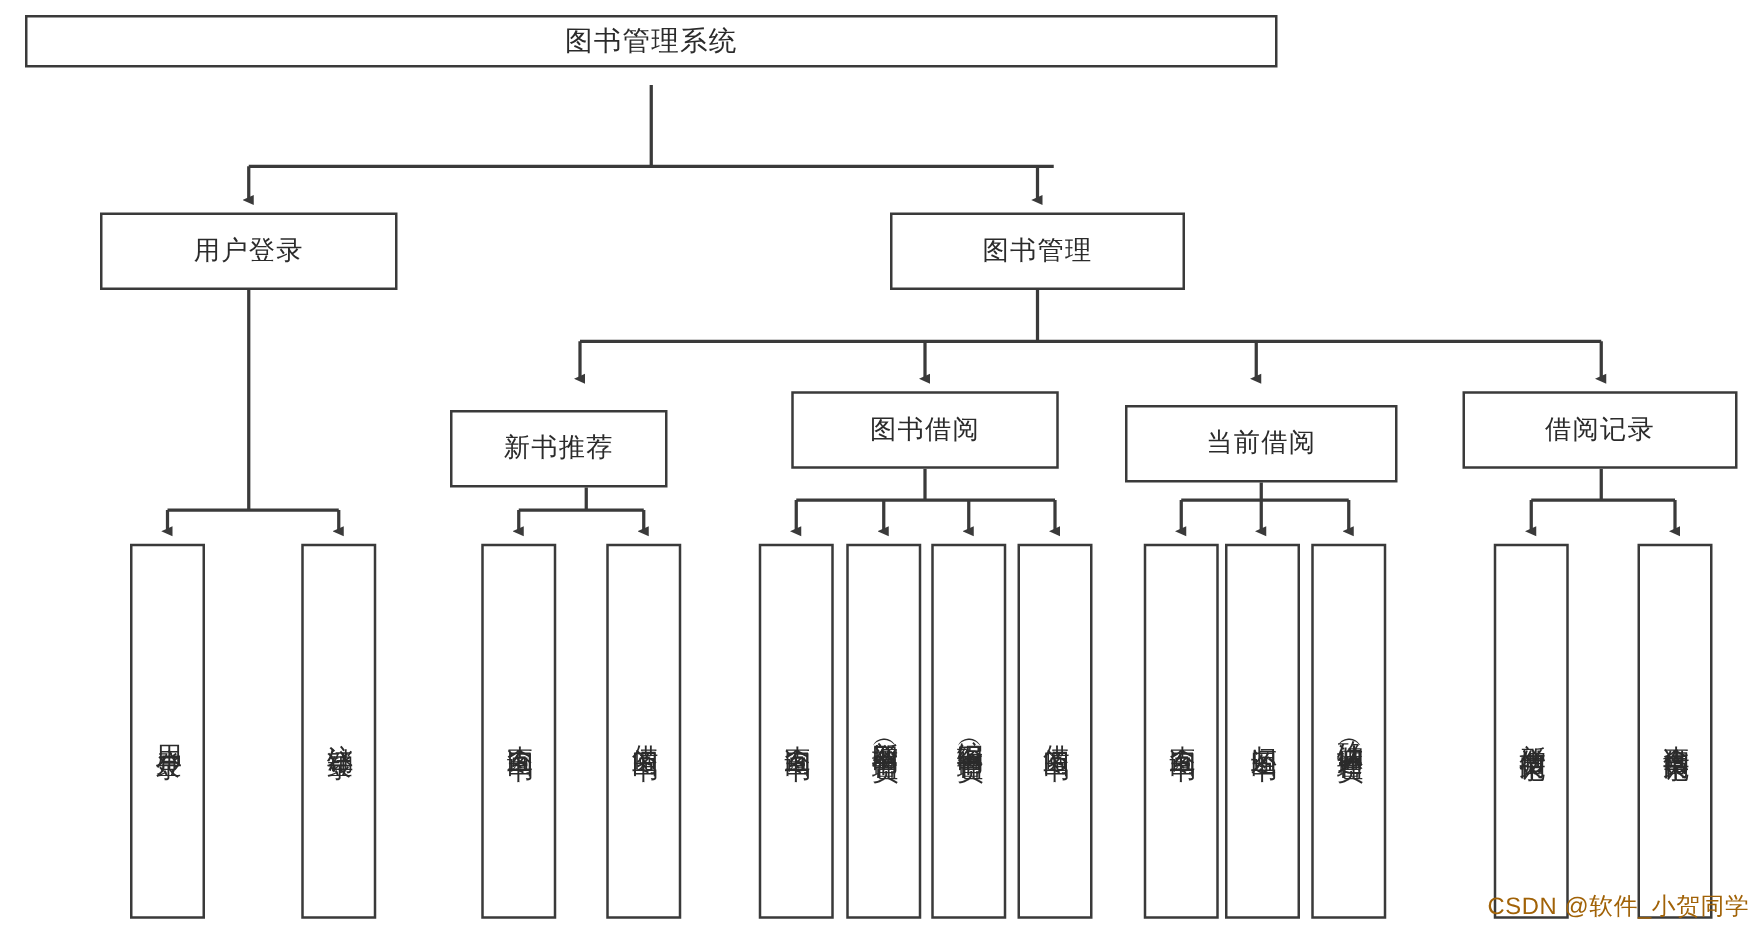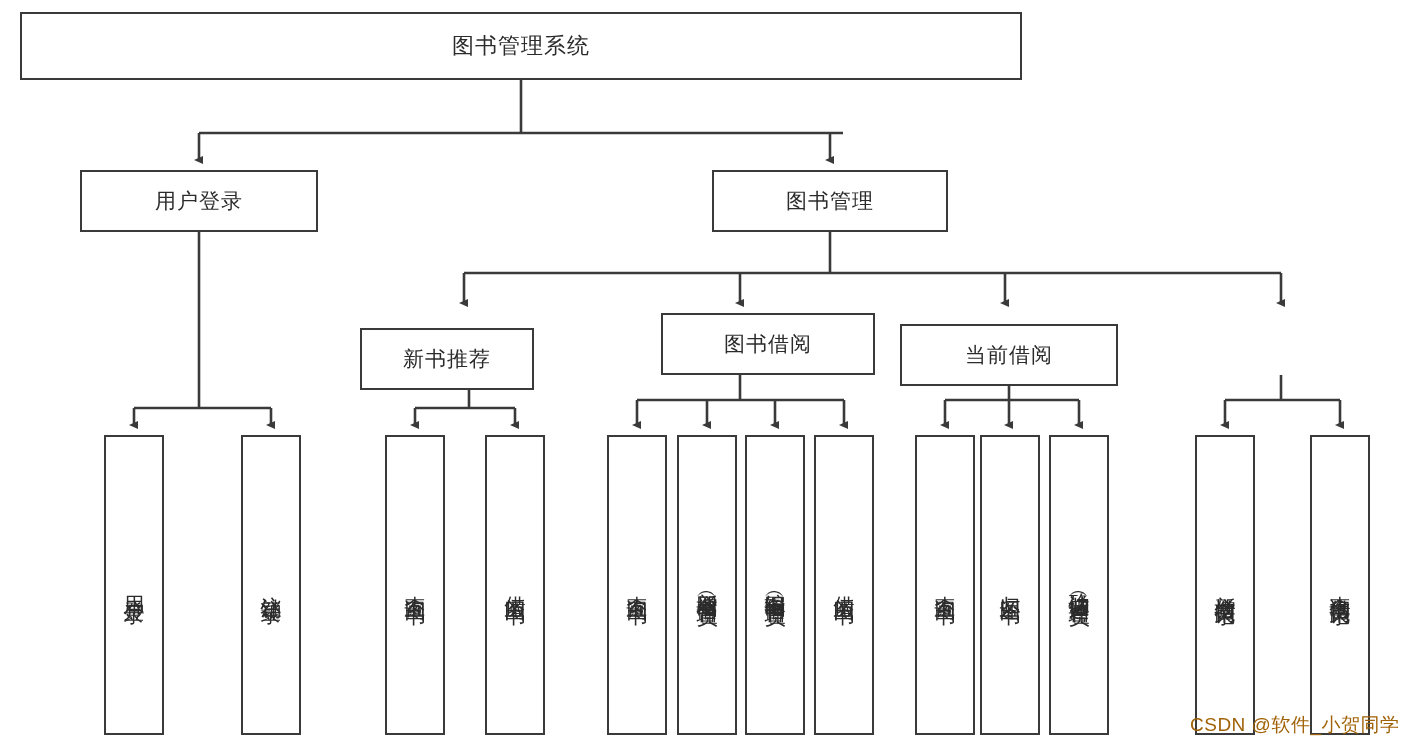--- a/index.html
+++ b/index.html
@@ -116,28 +116,29 @@
       <path d="M1009,400 L1009,425" marker-end="url(#arrow)"></path>
       <path d="M1079,400 L1079,425" marker-end="url(#arrow)"></path>
 
       <path d="M1281,375 L1281,400"></path>
       <path d="M1225,400 L1340,400"></path>
       <path d="M1225,400 L1225,425" marker-end="url(#arrow)"></path>
       <path d="M1340,400 L1340,425" marker-end="url(#arrow)"></path>
     </g>
   </svg>
 
-  <div class="node horiz root" style="left:20px;top:12px;width:1002px;height:68px;">图书管理系统</div>
+  <div class="node horiz root" style="left:20px;top:12px;width:1002px;height:42px;">图书管理系统</div>
 
   <div class="node horiz" style="left:80px;top:170px;width:238px;height:62px;">用户登录</div>
   <div class="node horiz" style="left:712px;top:170px;width:236px;height:62px;">图书管理</div>
 
   <div class="node horiz" style="left:360px;top:328px;width:174px;height:62px;">新书推荐</div>
-  <div class="node horiz" style="left:633px;top:313px;width:214px;height:62px;margin-left:28px;">图书借阅</div>
+  <div class="node horiz" style="left:633px;top:313px;width:214px;height:62px;">图书借阅</div>
   <div class="node horiz" style="left:900px;top:324px;width:218px;height:62px;">当前借阅</div>
+  <div class="node horiz" style="left:1170px;top:313px;width:220px;height:62px;">借阅记录</div>
 
   <div class="node vert" style="left:104px;top:435px;width:60px;height:300px;">用户登录</div>
   <div class="node vert" style="left:241px;top:435px;width:60px;height:300px;">注销登录</div>
 
   <div class="node vert" style="left:385px;top:435px;width:60px;height:300px;">查询图书</div>
   <div class="node vert" style="left:485px;top:435px;width:60px;height:300px;">借阅图书</div>
 
   <div class="node vert" style="left:607px;top:435px;width:60px;height:300px;">查询图书</div>
   <div class="node vert tall" style="left:677px;top:435px;width:60px;height:300px;">新增图书（管理员）</div>
   <div class="node vert tall" style="left:745px;top:435px;width:60px;height:300px;">编辑图书（管理员）</div>

